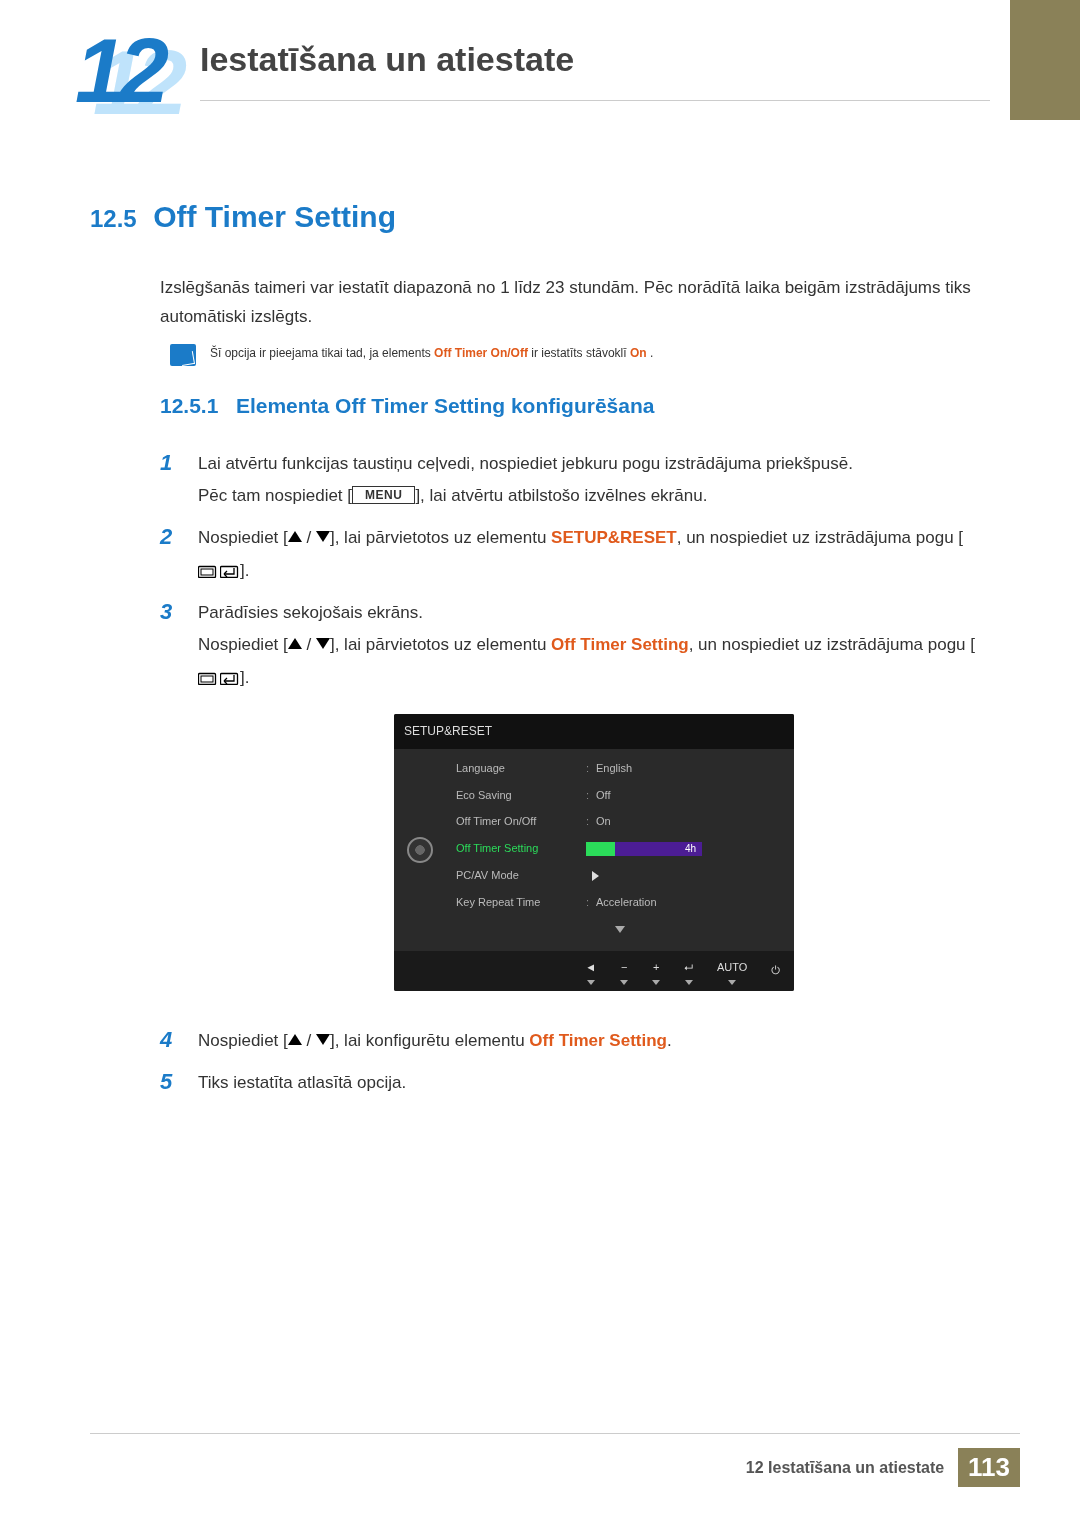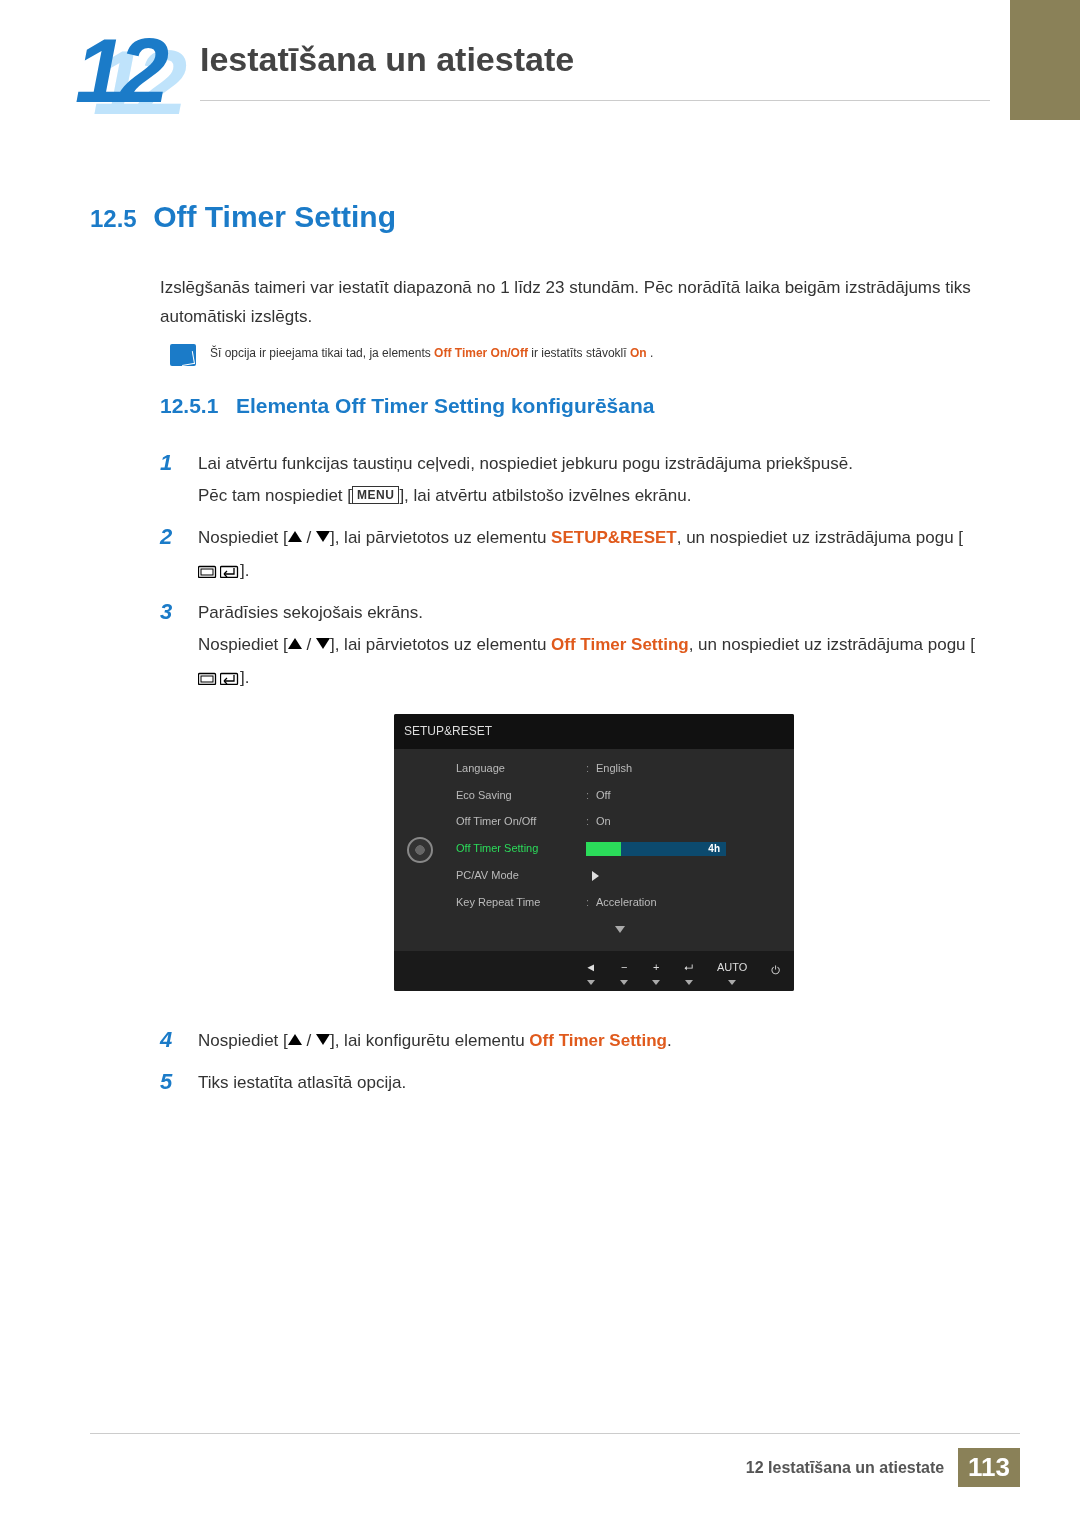--- a/index.html
+++ b/index.html
@@ -127,21 +127,21 @@
     font-style: italic;
     font-weight: 700;
     font-size: 22px;
     width: 20px;
     flex-shrink: 0;
     line-height: 1.4;
   }
   .step-body { flex: 1; }
   .menu-key {
     display: inline-block;
-    padding: 0 4px;
+    padding: 0 12px;
     font-size: 12px;
     font-weight: 700;
     letter-spacing: 0.5px;
     border: 1px solid #333;
     line-height: 16px;
     vertical-align: 2px;
   }
   .arrow-up, .arrow-down {
     display: inline-block;
     width: 0; height: 0;
@@ -195,23 +195,22 @@
     padding: 3px 10px;
     font-size: 11px;
     color: #bbb;
   }
   .osd-row.sel { color: #2bdc5a; }
   .osd-label { width: 130px; }
   .osd-colon { width: 10px; color: #888; }
   .osd-val { flex: 1; color: #bbb; }
   .osd-bar {
     position: relative;
-    width: 140px; height: 14px;
-    background: #0c4a6e;
-    font-weight: bold;
+    width: 116px; height: 14px;
+    background: #4c1d95;
   }
   .osd-bar-fill {
     position: absolute; left: 0; top: 0; bottom: 0;
     width: 25%;
     background: #2bdc5a;
   }
   .osd-bar-text {
     position: absolute; right: 6px; top: 0; bottom: 0;
     display: flex; align-items: center;
     color: #fff; font-size: 10px;

